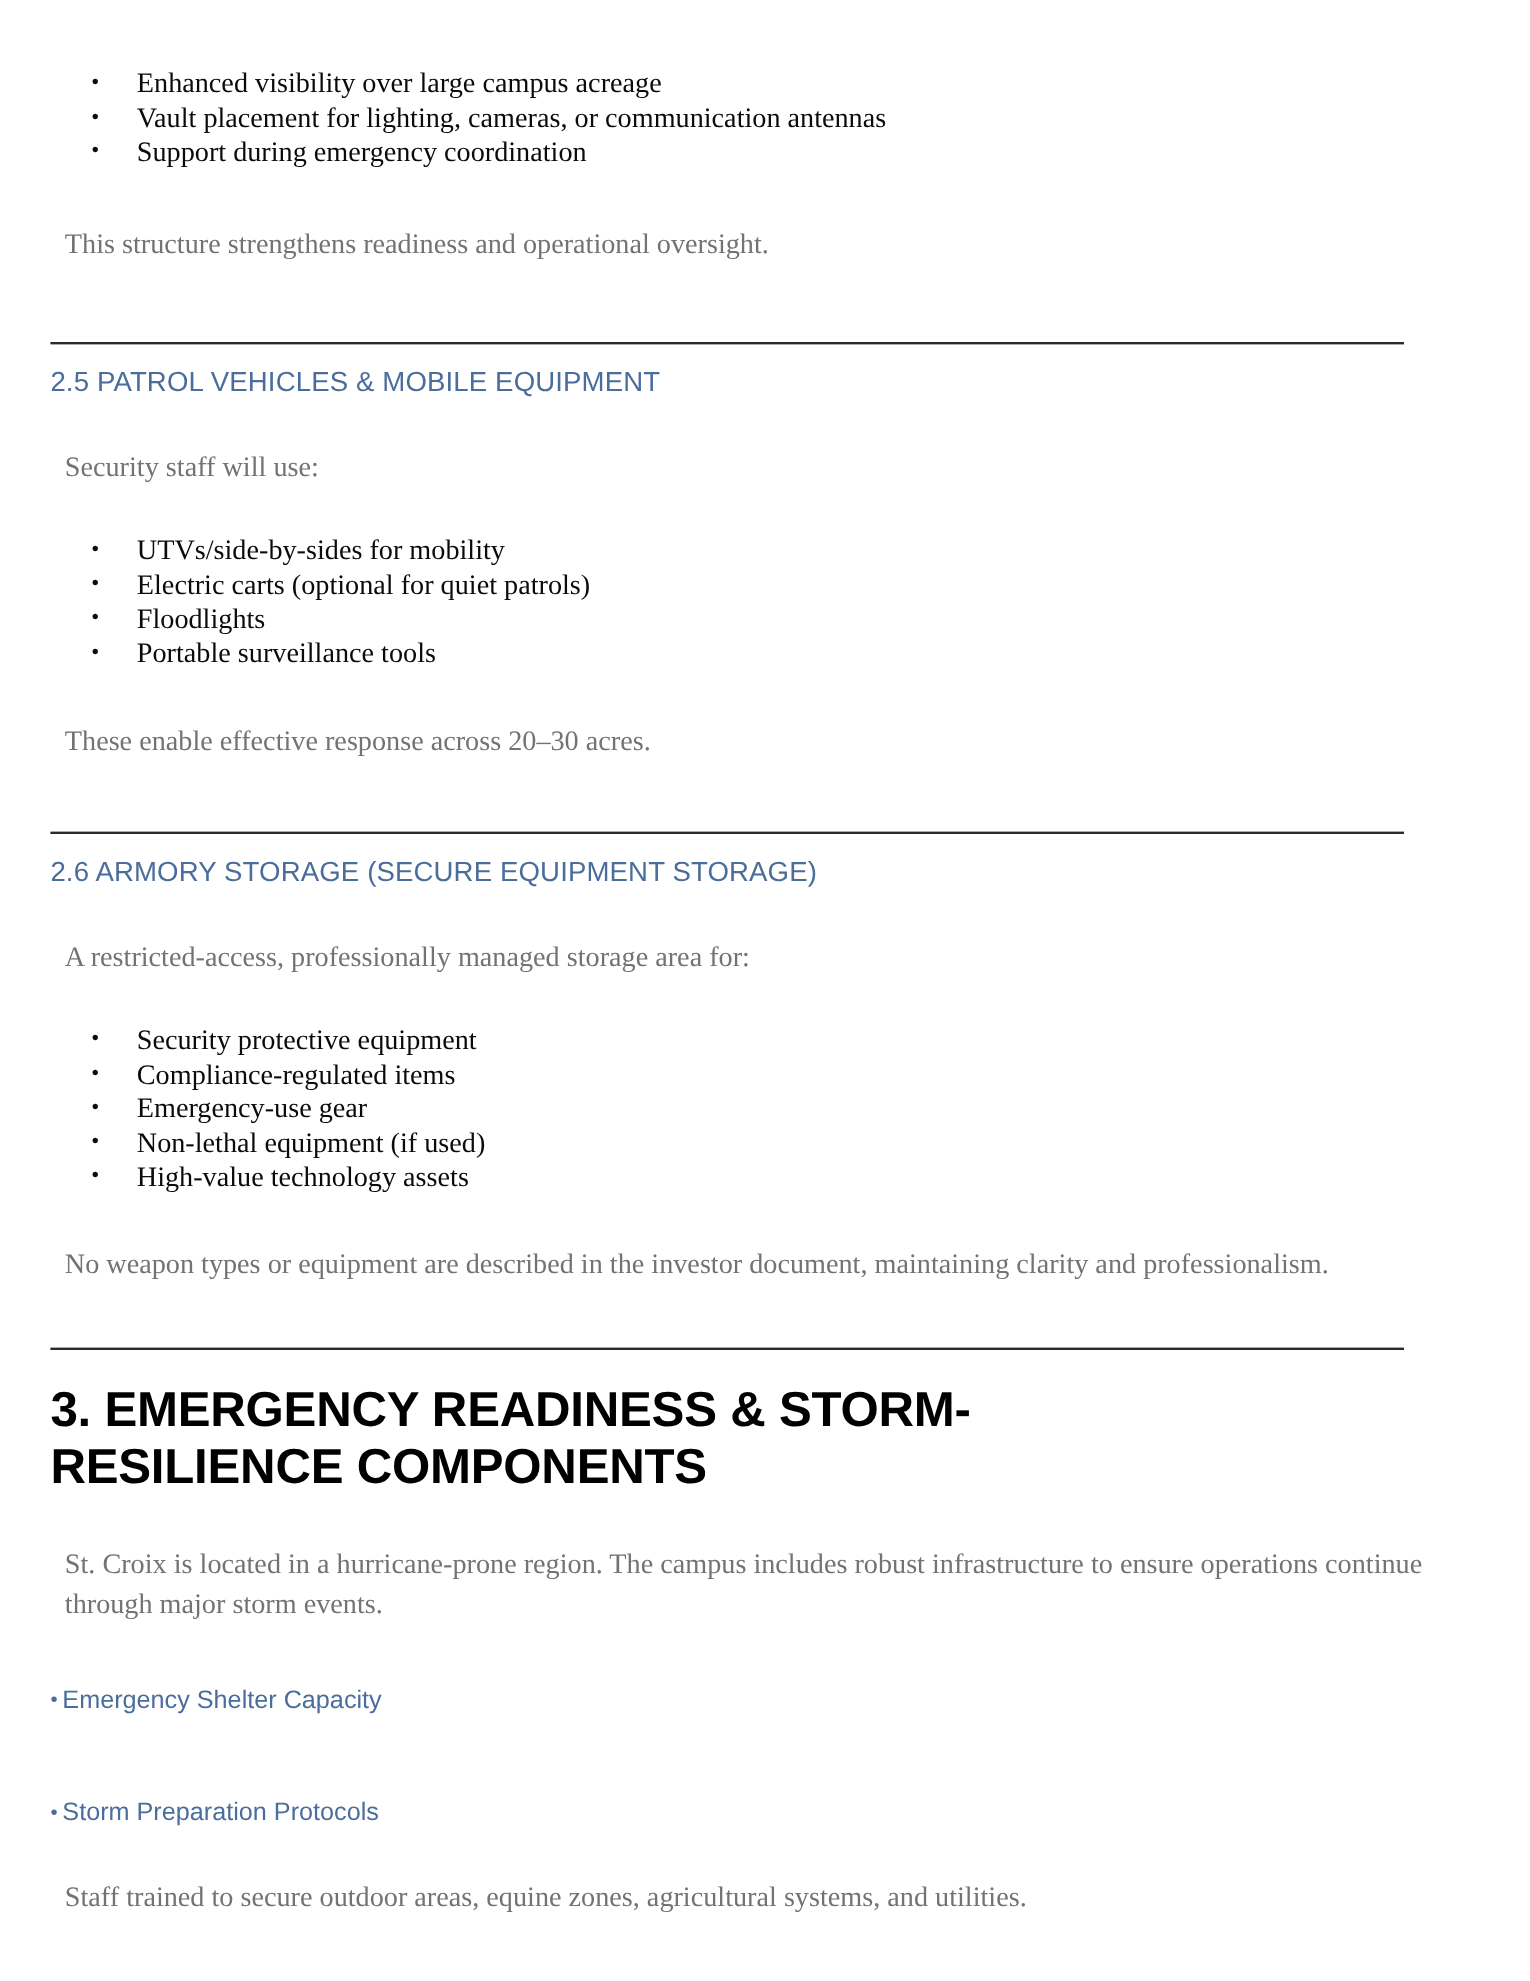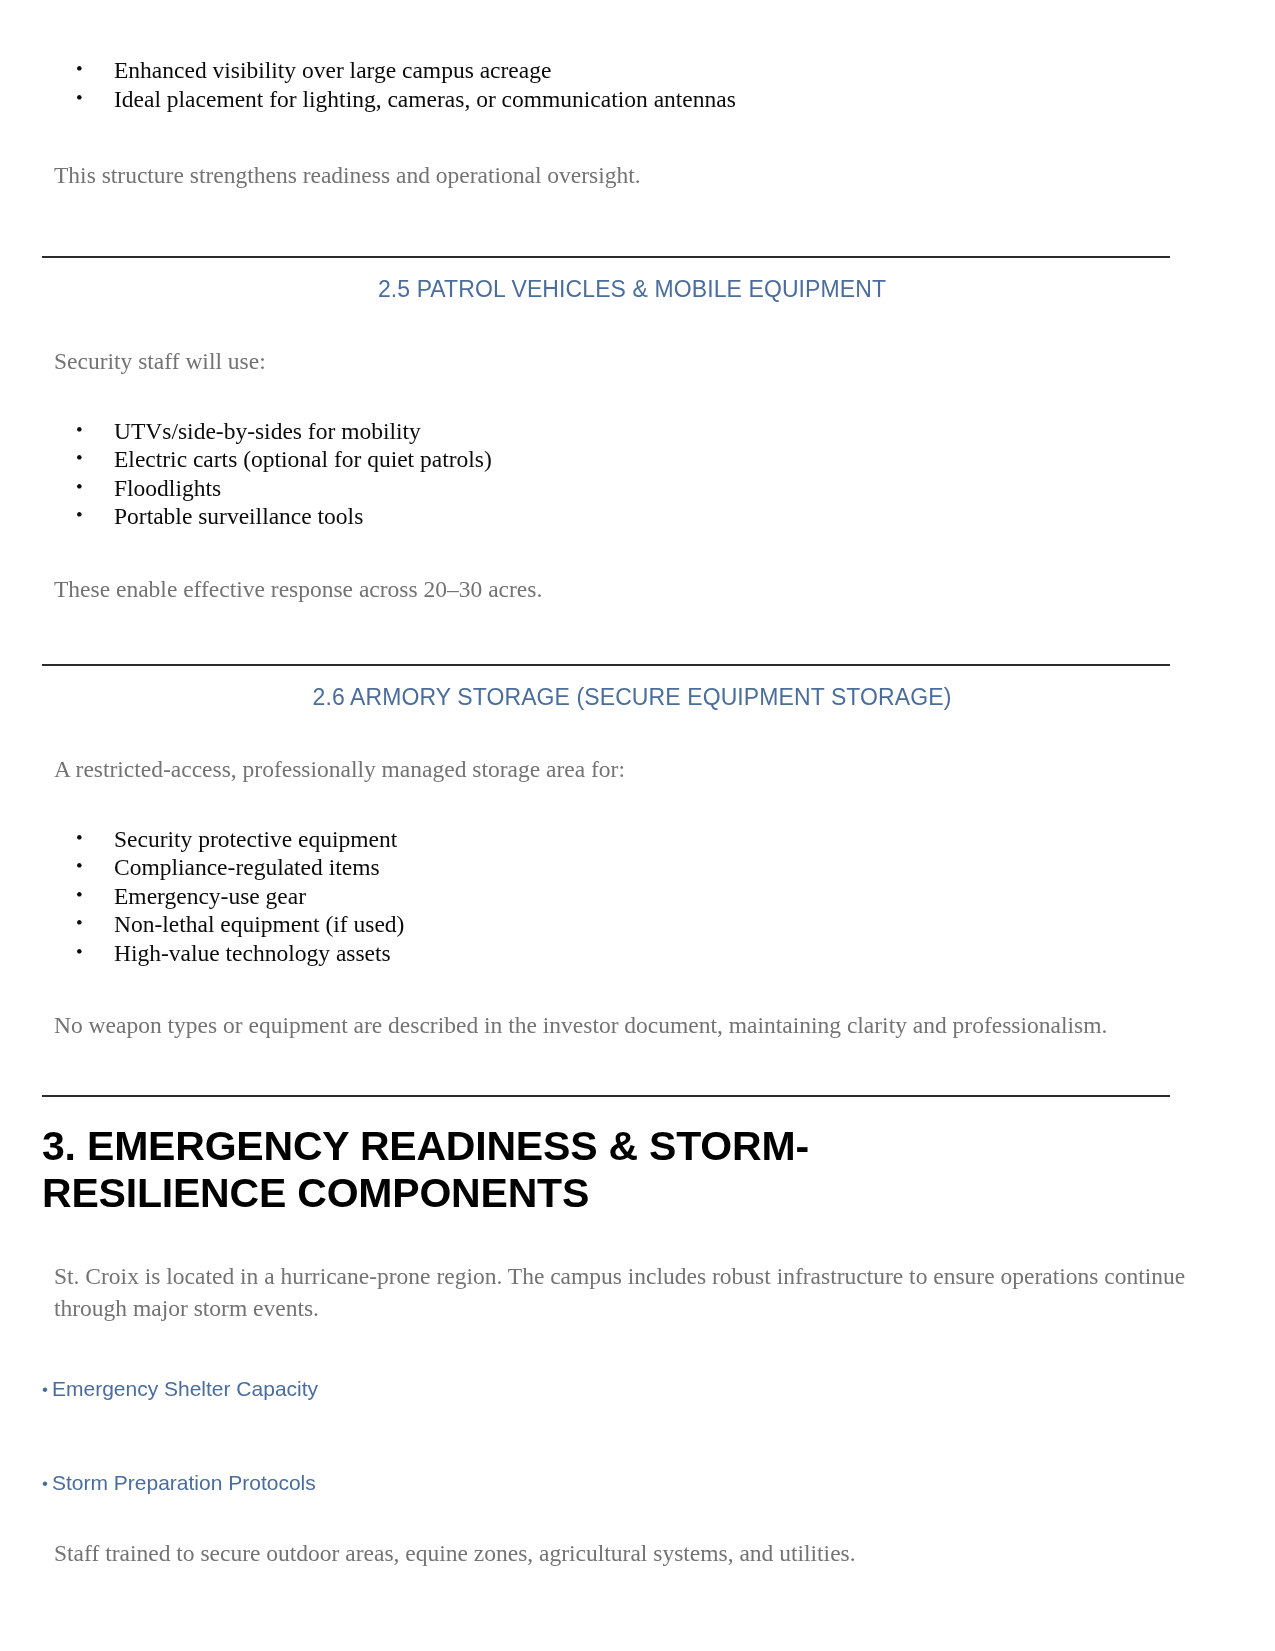--- a/index.html
+++ b/index.html
@@ -68,21 +68,20 @@
 
   
   .subheading {
     font-family: "Liberation Sans", "DejaVu Sans", sans-serif;
     font-size: 23px;
     font-weight: 400;
     letter-spacing: 0.1px;
     color: #4a6d9c;
     margin: 0;
     white-space: nowrap;
-    text-align: center;
   }
 
   
   .bigheading {
     font-family: Liberation Sans, sans-serif;
     font-weight: 700;
     font-size: 41px;
     line-height: 1.16;
     color: #000000;
     margin: 0;
@@ -111,21 +110,22 @@
   .sp-46 { height: 46px; }
   .sp-52 { height: 52px; }
 </style>
 </head>
 <body>
 
 <div class="page">
 
   <ul class="bullets">
     <li><span>Enhanced visibility over large campus acreage</span></li>
-    <li><span>Ideal placement for lighting, cameras, or communication antennas</span></li>
+    <li><span>Vault placement for lighting, cameras, or communication antennas</span></li>
+    <li><span>Support during emergency coordination</span></li>
   </ul>
 
   <div class="sp-34"></div>
 
   <p class="para">This structure strengthens readiness and operational oversight.</p>
 
   <div class="sp-52"></div>
 
   <hr class="rule">
   <div class="sp-18"></div>

